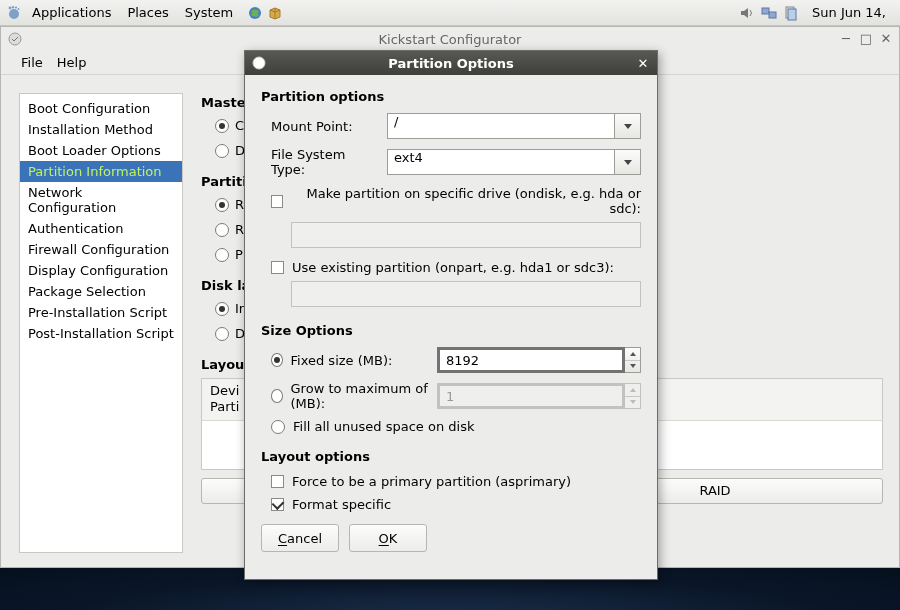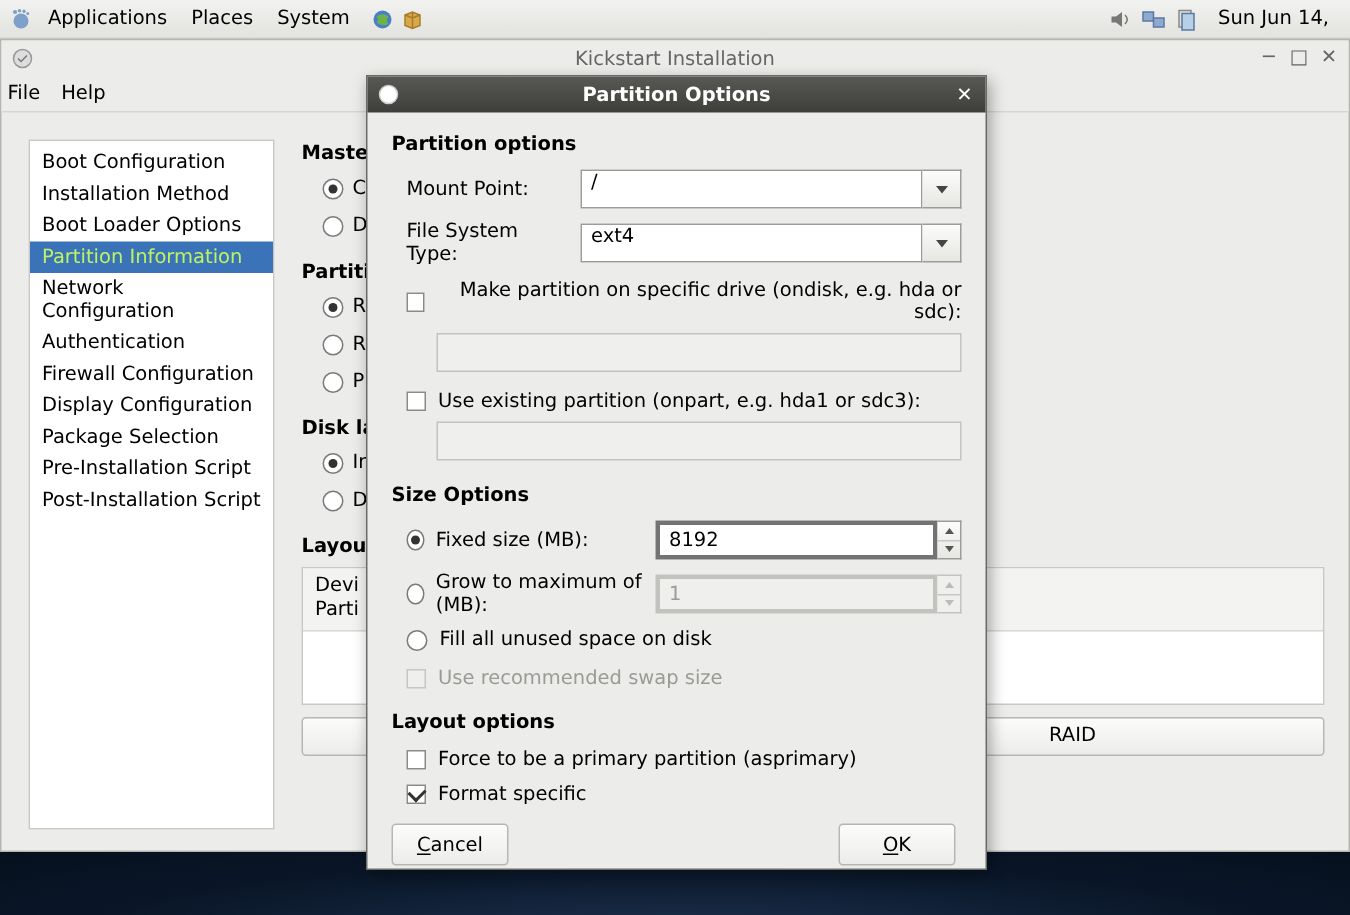--- a/index.html
+++ b/index.html
@@ -14,21 +14,21 @@
   .clock { padding: 0 8px; font-weight: 500; }
   .little-icon { display:inline-block; width:16px; height:16px; }
 
   
   .ks-window { position: absolute; left: 0; top: 26px; right: 0; bottom: 42px; background: #ececea; border: 1px solid #b5b5b1; }
   .ks-titlebar { height: 24px; display:flex; align-items:center; justify-content:center; background:#ececea; position:relative; font-weight:500; color:#666; }
   .ks-titlebar .ks-icon { position:absolute; left:6px; top:4px; }
   .ks-winbtns { position:absolute; right:6px; top:4px; display:flex; gap:6px; }
   .ks-winbtn { width:14px; height:14px; display:flex; align-items:center; justify-content:center; color:#666; }
 
-  .ks-menubar { height: 24px; border-bottom: 1px solid #d5d5d1; display:flex; align-items:center; padding: 0 4px; gap: 14px; background:#ececea; }
+  .ks-menubar { height: 24px; border-bottom: 1px solid #d5d5d1; display:flex; align-items:center; padding: 0 20px; gap: 14px; background:#ececea; }
 
   .ks-body { position:absolute; top:48px; left:0; right:0; bottom:0; display:flex; padding: 18px 16px 14px 18px; gap: 18px; }
 
   .sidebar { width: 164px; background:#fff; border:1px solid #c8c8c4; padding: 4px 0; }
   .sidebar-item { padding: 3px 8px; cursor: default; }
   .sidebar-item.sel { background:#3b73b8; color:#bef264; }
 
   .mainarea { flex:1; display:flex; flex-direction:column; gap: 4px; }
   .section-label { font-weight:700; margin-top:2px; }
   .radio-row { display:flex; align-items:center; gap:6px; padding: 4px 0 2px 14px; }
@@ -71,21 +71,21 @@
   .num-input input { flex:1; height:26px; border:3px solid #737373; padding:0 6px; font:inherit; background:#fff; }
   .num-input .spin { width:16px; height:26px; border:1px solid #9d9d98; border-left:0; background:linear-gradient(#fcfcfb,#e6e6e2); display:flex; flex-direction:column; }
   .num-input.disabled input { background:#efefed; color:#9a9a96; border-color:#c2c2be; }
   .num-input.disabled .spin { border-color:#c2c2be; background:#efefed; }
   .spin div { flex:1; display:flex; align-items:center; justify-content:center; }
   .spin .up { border-bottom:1px solid #c7c7c3; }
   .tri-up { width:0;height:0;border-left:3px solid transparent;border-right:3px solid transparent;border-bottom:4px solid #555; }
   .tri-dn { width:0;height:0;border-left:3px solid transparent;border-right:3px solid transparent;border-top:4px solid #555; }
   .disabled-label { color:#9a9a96; }
 
-  .dlg-buttons { display:flex; gap:10px; justify-content:space-between; padding: 8px 4px 0 0; }
+  .dlg-buttons { display:flex; gap:10px; justify-content:flex-start; padding: 8px 4px 0 0; }
   .dlg-btn { width:78px; height:28px; border:1px solid #b7b7b2; border-radius:3px; background:linear-gradient(#fcfcfb,#ececea); display:flex; align-items:center; justify-content:center; }
   .u { text-decoration: underline; text-underline-offset: 2px; }
 
   svg { display:block; }
 </style>
 </head>
 <body>
 
 <div class="top-panel">
   <span class="little-icon">
@@ -136,21 +136,21 @@
 </div>
 
 <div class="ks-window">
   <div class="ks-titlebar">
     <span class="ks-icon little-icon">
       <svg viewBox="0 0 16 16">
           <circle cx="8" cy="8" r="6" fill="#ddd" stroke="#999"></circle>
           <path d="M5 8l2 2 4-4" stroke="#777" fill="none"></path>
         </svg>
     </span>
-    <span>Kickstart Installation</span>
+    <span>Kickstart Configurator</span>
     <div class="ks-winbtns">
       <span class="ks-winbtn">─</span>
       <span class="ks-winbtn">□</span>
       <span class="ks-winbtn">✕</span>
     </div>
   </div>
   <div class="ks-menubar">
     <span>File</span>
     <span>Help</span>
   </div>
@@ -301,24 +301,20 @@
             </div>
           </div>
       </div>
     </div>
 
     <div class="size-row">
       <span class="radio-dot"></span>
       <span>Fill all unused space on disk</span>
     </div>
 
-    <div class="check-row" style="margin-top:2px">
-      <span class="check-box" style="border-color:#c6c6c2;background:#efefed"></span>
-      <span class="disabled-label">Use recommended swap size</span>
-    </div>
 
     <div class="group-title" style="margin-top:10px">Layout options</div>
 
     <div class="check-row">
       <span class="check-box"></span>
       <span>Force to be a primary partition (asprimary)</span>
     </div>
 
     <div class="check-row">
       <span class="check-box checked"></span>

